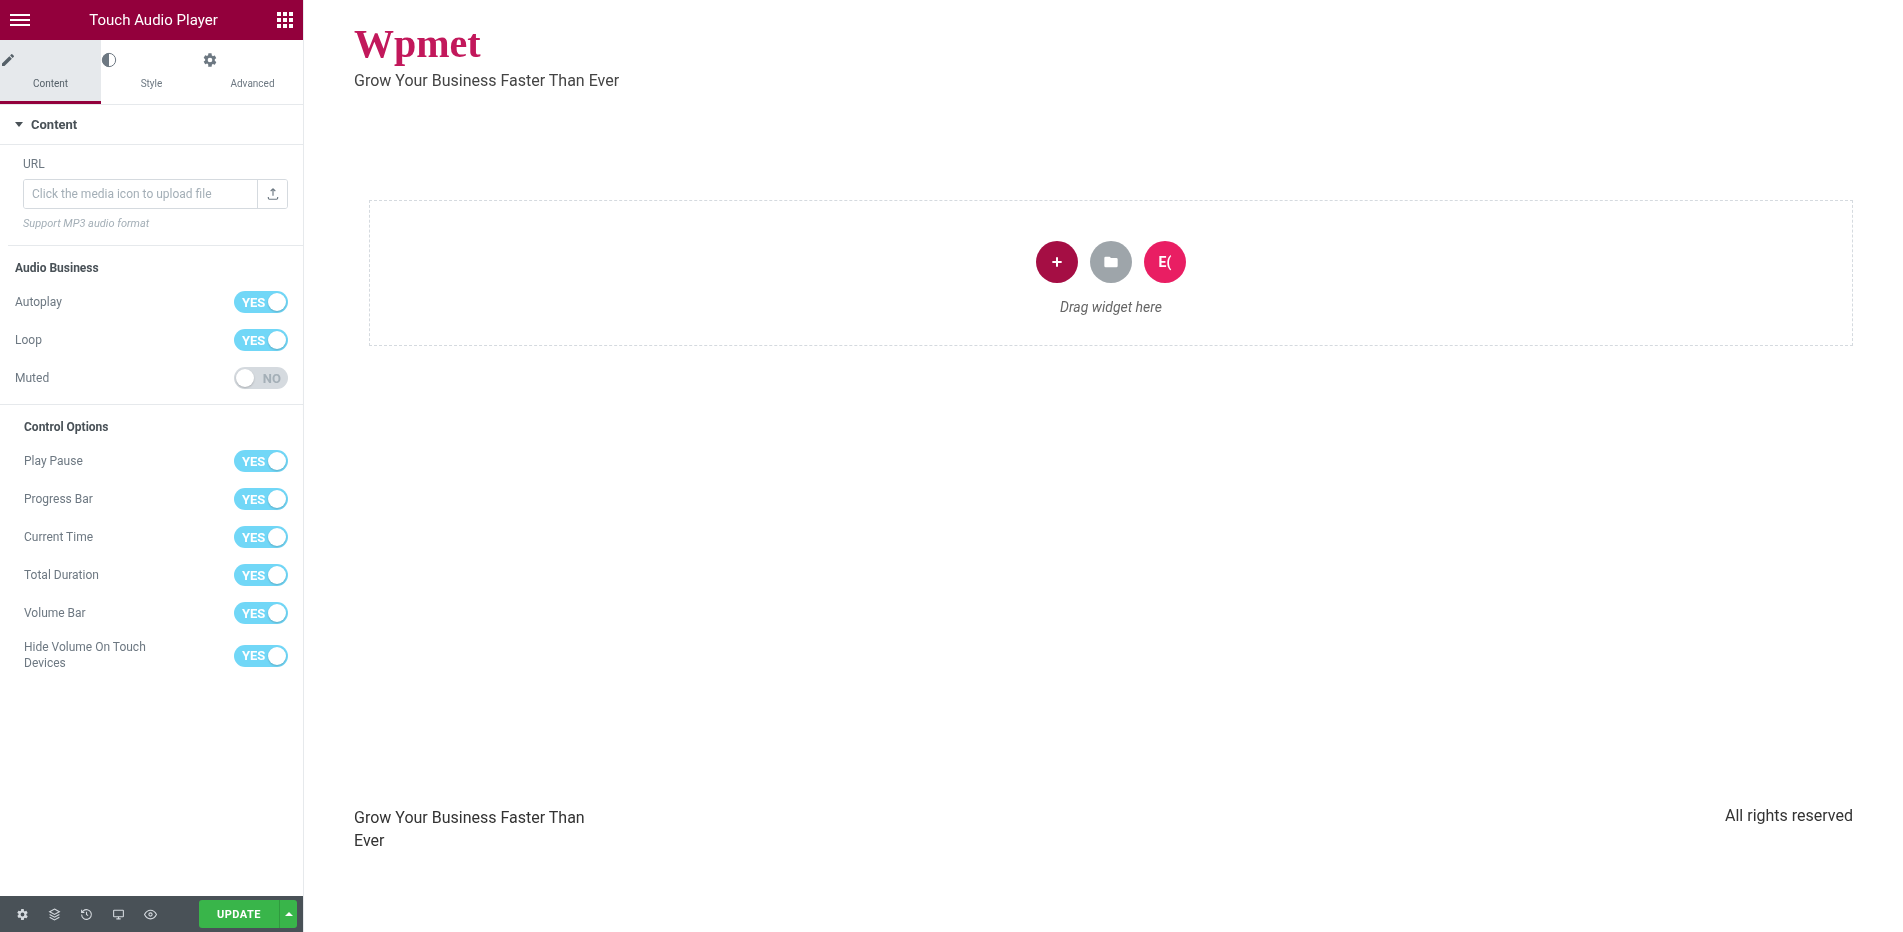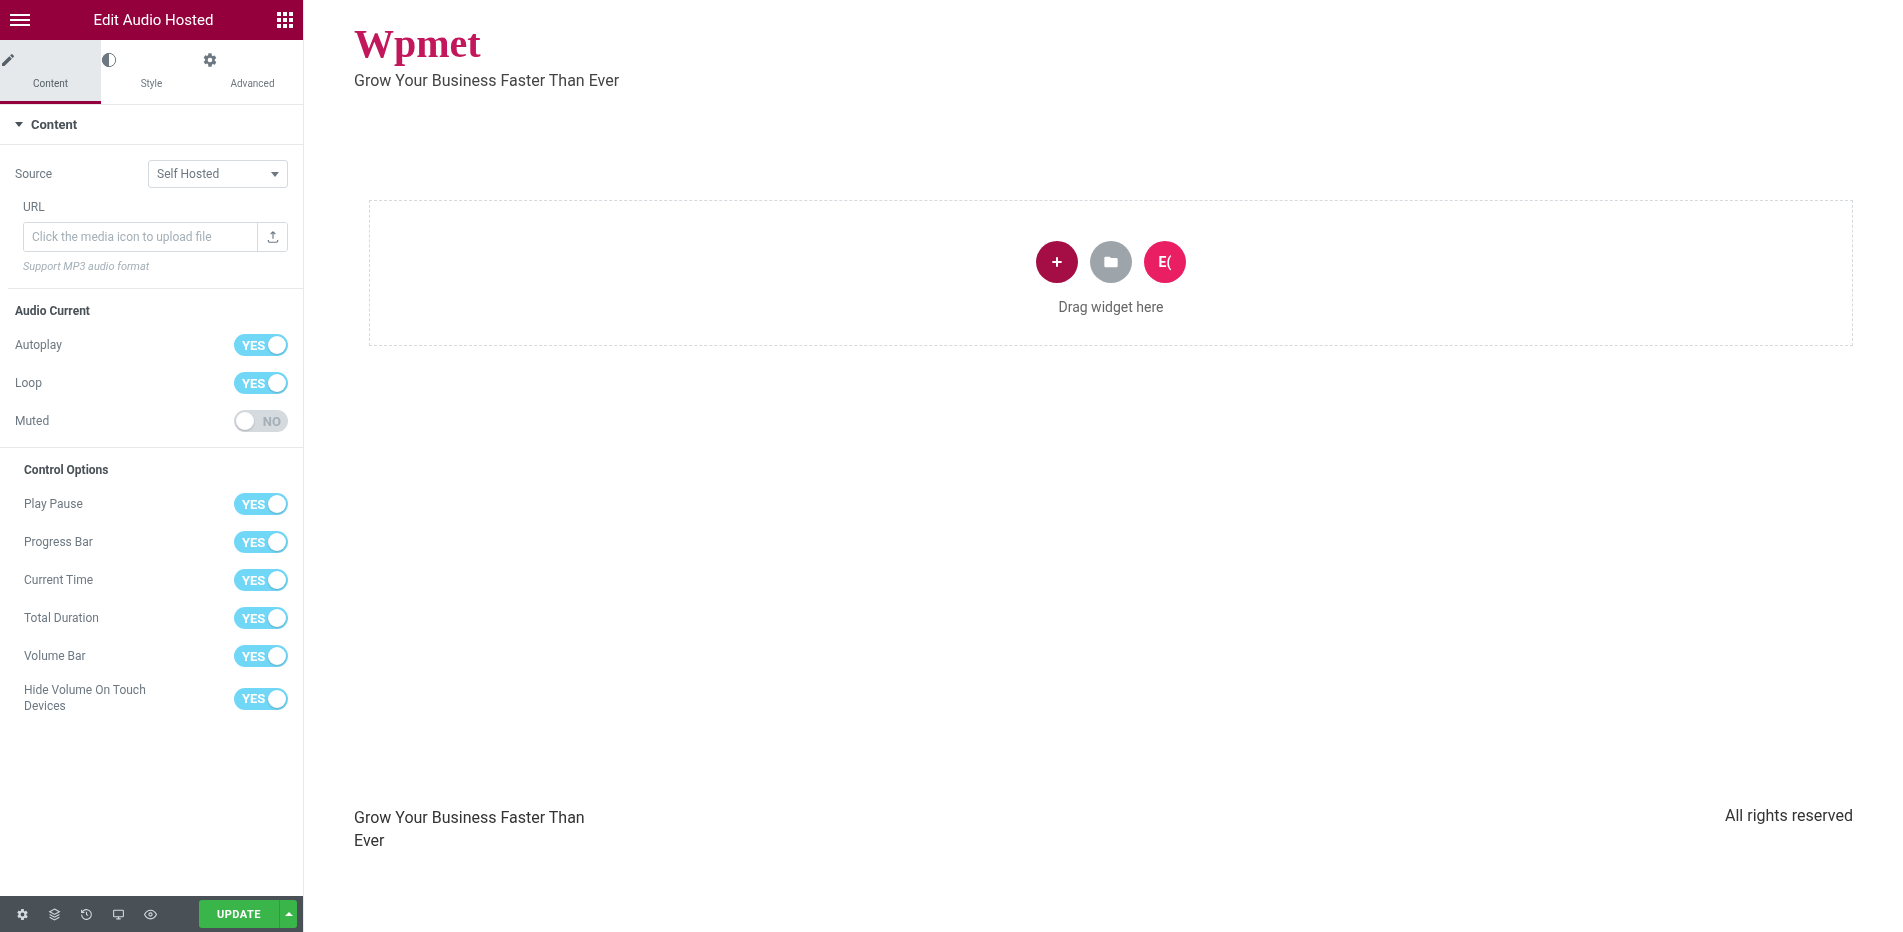--- a/index.html
+++ b/index.html
@@ -69,38 +69,38 @@
 
 .widget-box { margin: 110px 50px 0 65px; border: 4px solid #111; padding: 4px; }
 .widget-msg { background: #cfe7ea; border: 1px solid #7cc3ce; padding: 14px 18px; color: #2a5860; font-size: 17px; }
 
 .dropzone { margin: 100px 50px 0 65px; border: 1px dashed #d5dadf; padding: 40px 0 30px; text-align: center; }
 .dz-buttons { display: flex; justify-content: center; gap: 12px; margin-bottom: 16px; }
 .dz-btn { width: 42px; height: 42px; border-radius: 50%; display: flex; align-items: center; justify-content: center; color: #fff; font-size: 18px; cursor: pointer; }
 .dz-add { background: #a50e44; }
 .dz-folder { background: #9ea5aa; }
 .dz-ek { background: #e91e63; font-size: 14px; font-weight: 700; }
-.dz-hint { font-size: 14px; color: #666; }
+.dz-hint { font-size: 14px; font-style: italic; color: #666; }
 
 .site-footer { position: absolute; bottom: 80px; left: 0; right: 0; padding: 0 50px; display: flex; justify-content: space-between; align-items: flex-start; color: #333; font-size: 16px; }
 .footer-tagline { max-width: 240px; line-height: 1.45; }
 
 svg { display: block; }
 </style>
 </head>
 <body>
 
 <div class="sidebar">
   <div class="sidebar-header">
     <div class="hamburger">
         <span></span>
         <span></span>
         <span></span>
       </div>
-    <div class="sidebar-title">Edit Audio Hosted</div>
+    <div class="sidebar-title">Touch Audio Player</div>
     <div class="grid-icon">
         <span></span>
         <span></span>
         <span></span>
         <span></span>
         <span></span>
         <span></span>
         <span></span>
         <span></span>
         <span></span>
@@ -134,45 +134,36 @@
       <span class="tab-label">Advanced</span>
     </div>
   </div>
 
   <div class="panel">
     <div class="section-toggle">
       <span class="caret-down"></span>
       <span>Content</span>
     </div>
 
-    <div class="controls-block" style="border-bottom:none; padding-bottom:0;">
-      <div class="control-row">
-        <span class="control-label">Source</span>
-        <div class="select-box">
-          <span>Self Hosted</span>
-          <span class="select-caret"></span>
-        </div>
-      </div>
-    </div>
 
     <div class="url-block" style="padding-top:12px;margin-left:8px;">
       <div class="url-label">URL</div>
       <div class="url-input-wrap">
         <input class="url-input" placeholder="Click the media icon to upload file" style="">
         <div class="url-upload-btn">
           <svg width="14" height="14" viewBox="0 0 24 24" fill="none" stroke="currentColor" stroke-width="2">
               <path d="M12 15V3m0 0l-4 4m4-4l4 4M4 17v2a2 2 0 002 2h12a2 2 0 002-2v-2"></path>
             </svg>
         </div>
       </div>
       <div class="url-hint">Support MP3 audio format</div>
     </div>
 
     <div class="controls-block">
-      <div class="subheading">Audio Current</div>
+      <div class="subheading">Audio Business</div>
       <div class="control-row">
         <span class="control-label">Autoplay</span>
         <div class="switch on">
             <span class="switch-text">YES</span>
             <span class="switch-knob"></span>
           </div>
       </div>
       <div class="control-row">
         <span class="control-label">Loop</span>
         <div class="switch on">

